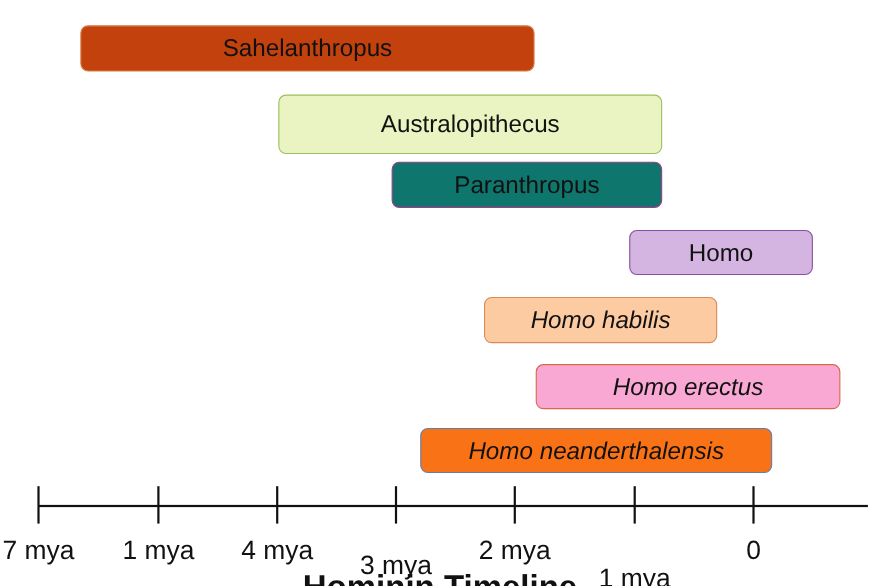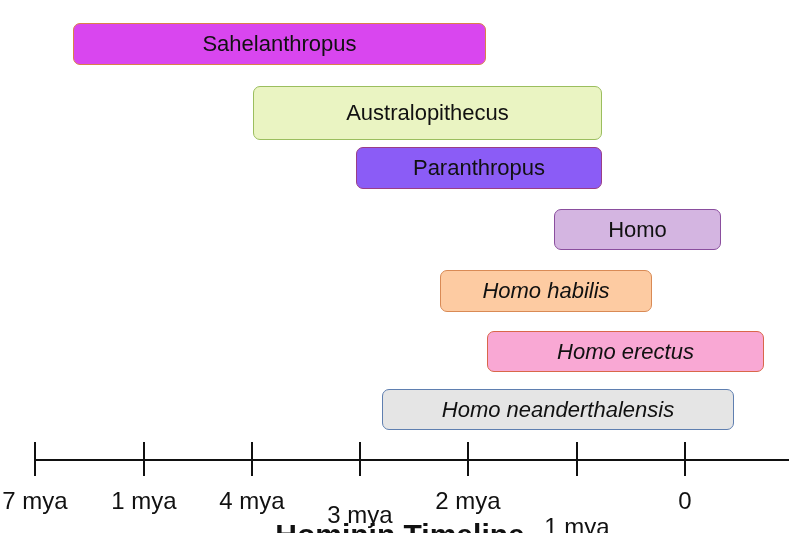--- a/index.html
+++ b/index.html
@@ -18,39 +18,39 @@
   .bar.italic { font-style: italic; }
   .axis-line { position: absolute; left: 35px; top: 459px; width: 754px; height: 2px; background: #111; }
   .tick { position: absolute; top: 442px; width: 2px; height: 34px; background: #111; }
   .tick-label { position: absolute; top: 487px; font-size: 24px; transform: translateX(-50%); white-space: nowrap; color: #111; }
   .title { position: absolute; top: 518px; left: 0; width: 800px; text-align: center; font-size: 30px; font-weight: bold; color: #111; }
 </style>
 </head>
 <body>
 
 <div id="bars">
-  <div class="bar" style="left: 73px; top: 23px; width: 413px; height: 42px; background: #d946ef; border-color: rgb(217, 128, 74); text-align: center;">
+  <div class="bar" style="left: 73px; top: 23px; width: 413px; height: 42px; background: #c2410c; border-color: rgb(217, 128, 74); text-align: center;">
       <span>Sahelanthropus</span>
     </div>
   <div class="bar" style="left: 253px; top: 86px; width: 349px; height: 54px; background: rgb(234, 244, 194); border-color: rgb(155, 190, 94);">
       <span>Australopithecus</span>
     </div>
-  <div class="bar" style="left: 356px; top: 147px; width: 246px; height: 42px; background: #8b5cf6; border-color: rgb(154, 62, 134);">
+  <div class="bar" style="left: 356px; top: 147px; width: 246px; height: 42px; background: #0f766e; border-color: rgb(154, 62, 134);">
       <span>Paranthropus</span>
     </div>
-  <div class="bar" style="left: 554px; top: 209px; width: 167px; height: 41px; background: rgb(212, 181, 225); border-color: rgb(138, 78, 158);">
+  <div class="bar" style="left: 572px; top: 209px; width: 167px; height: 41px; background: rgb(212, 181, 225); border-color: rgb(138, 78, 158);">
       <span>Homo</span>
     </div>
   <div class="bar italic" style="left: 440px; top: 270px; width: 212px; height: 42px; background: rgb(253, 203, 162); border-color: rgb(217, 138, 85);">
       <span>Homo habilis</span>
     </div>
   <div class="bar italic" style="left: 487px; top: 331px; width: 277px; height: 41px; background: #f9a8d4; border-color: rgb(217, 103, 74);">
       <span>Homo erectus</span>
     </div>
-  <div class="bar italic" style="left: 382px; top: 389px; width: 352px; height: 41px; background: #e5e5e5; border-color: rgb(95, 127, 176);">
+  <div class="bar italic" style="left: 382px; top: 389px; width: 320px; height: 41px; background: #f97316; border-color: rgb(95, 127, 176);">
       <span>Homo neanderthalensis</span>
     </div>
 </div>
 
 <div class="axis-line"></div>
 <div id="ticks">
   <div class="tick" style="left: 34px;"></div>
   <div class="tick" style="left: 143px;"></div>
   <div class="tick" style="left: 251px;"></div>
   <div class="tick" style="left: 359px;"></div>

